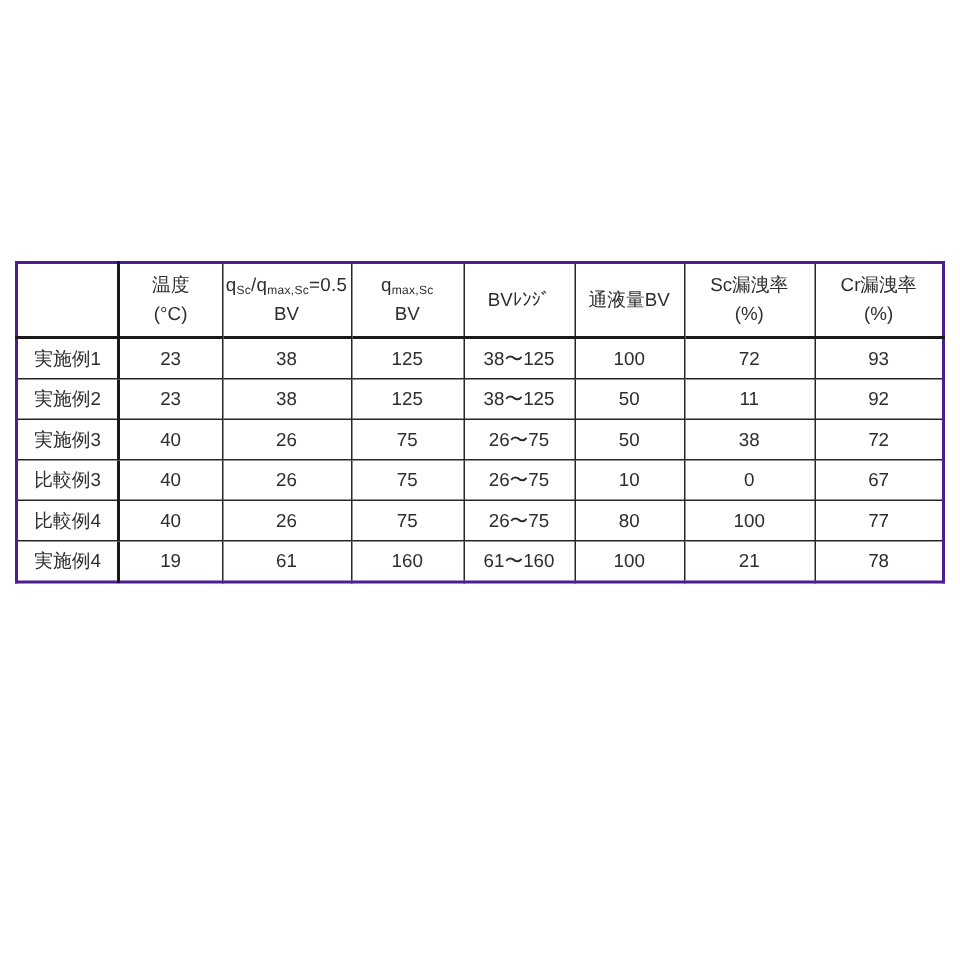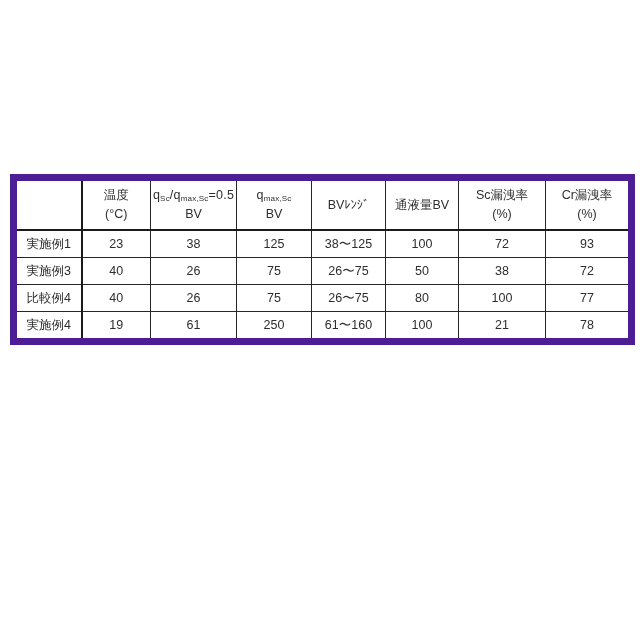--- a/index.html
+++ b/index.html
@@ -33,21 +33,21 @@
     text-align: center;
     vertical-align: middle;
     font-size: 12.5px;
     font-weight: normal;
     color: #2e2e2e;
     padding: 0;
     overflow: hidden;
   }
   
   .figure-table {
-    border: 7px solid #4c1d95;
+    border: 2px solid #4c1d95;
   }
   
   .figure-table thead th {
     height: 48px;
     border-bottom: 2.5px solid #1a1a1a;
     line-height: 19px;
   }
   
   .figure-table th.col-label,
   .figure-table td.col-label {
@@ -116,44 +116,64 @@
         <td class="col-label">実施例1</td>
         <td>23</td>
         <td>38</td>
         <td>125</td>
         <td>38〜125</td>
         <td>100</td>
         <td>72</td>
         <td>93</td>
       </tr>
       <tr>
+        <td class="col-label">実施例2</td>
+        <td>23</td>
+        <td>38</td>
+        <td>125</td>
+        <td>38〜125</td>
+        <td>50</td>
+        <td>11</td>
+        <td>92</td>
+      </tr>
+      <tr>
         <td class="col-label">実施例3</td>
         <td>40</td>
         <td>26</td>
         <td>75</td>
         <td>26〜75</td>
         <td>50</td>
         <td>38</td>
         <td>72</td>
+      </tr>
+      <tr>
+        <td class="col-label">比較例3</td>
+        <td>40</td>
+        <td>26</td>
+        <td>75</td>
+        <td>26〜75</td>
+        <td>10</td>
+        <td>0</td>
+        <td>67</td>
       </tr>
       <tr>
         <td class="col-label">比較例4</td>
         <td>40</td>
         <td>26</td>
         <td>75</td>
         <td>26〜75</td>
         <td>80</td>
         <td>100</td>
         <td>77</td>
       </tr>
       <tr>
         <td class="col-label">実施例4</td>
         <td>19</td>
         <td>61</td>
-        <td>250</td>
+        <td>160</td>
         <td>61〜160</td>
         <td>100</td>
         <td>21</td>
         <td>78</td>
       </tr>
     </tbody>
   </table>
 </div>
 
 </body></html>

